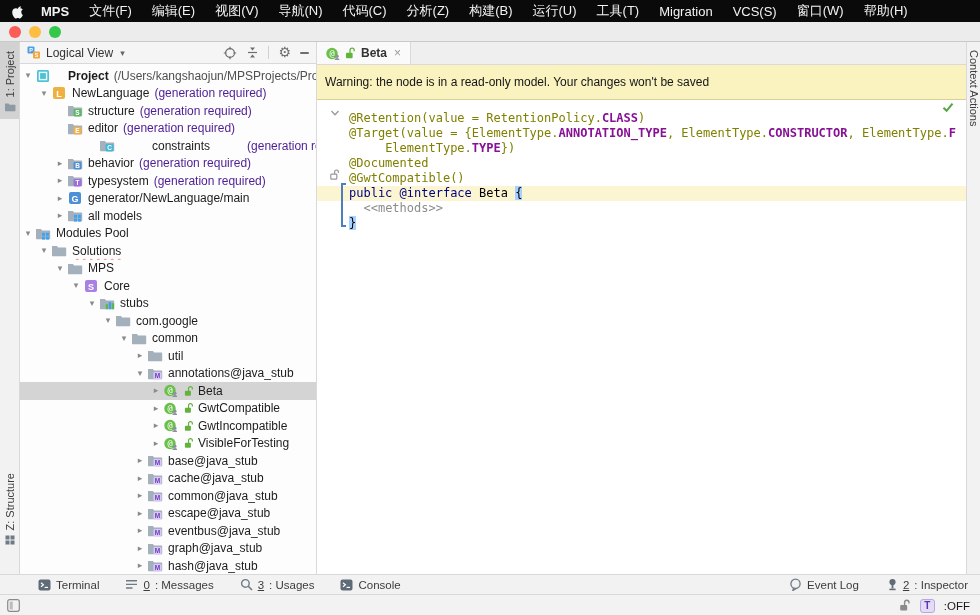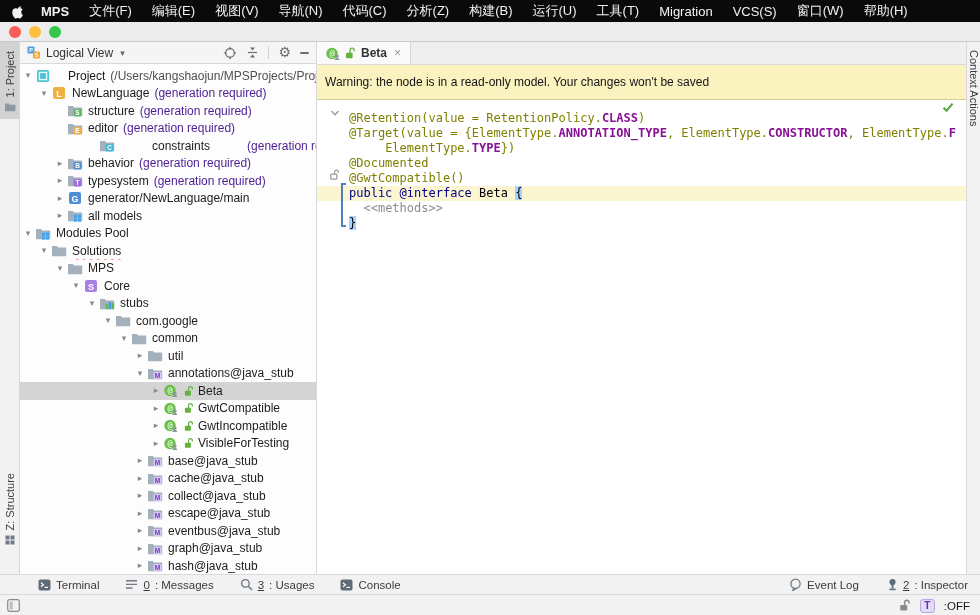--- a/index.html
+++ b/index.html
@@ -40,21 +40,21 @@
   .hdr-actions { margin-left:auto; display:flex; align-items:center; gap:9px; }
   .hdr-sep { width:1px; height:13px; background:#d0d0d0; }
   .gear-glyph { font-size:14px; color:#6e6e6e; line-height:13px; }
   .minus-glyph { width:9px; height:2px; background:#6e6e6e; border-radius:1px; }
 
   .tree { flex:1; overflow:hidden; padding-top:3px; }
   .tree-row { height:17.5px; display:flex; align-items:center; white-space:nowrap; overflow:hidden; color:#1c1c1c; }
   .tree-row.sel { background:#d4d4d4; }
   .arrow { width:12px; flex:none; text-align:center; color:#8a8a8a; font-size:9px; line-height:17px; }
   .ticon { width:17px; height:14px; margin-right:5px; display:inline-flex; align-items:center; justify-content:center; flex:none; }
-  .tlabel.bold { font-weight:normal;padding-left:12px; }
+  .tlabel.bold { font-weight:bold;padding-left:12px; }
   .tlabel.wavy { text-decoration:underline; text-decoration-style:wavy; text-decoration-color:#fa8072; text-decoration-thickness:1px; text-underline-offset:3px; }
   .suffix { color:#4c1d95; margin-left:5px; }
   .suffix.path { color:#4f4f4f; }
 
   
   .editor-col { flex:1; min-width:0; display:flex; flex-direction:column; }
   .tab-bar { height:23px; background:#efefef; border-bottom:1px solid #d9d9d9; display:flex; align-items:stretch; flex:none; }
   .tab { display:flex; align-items:center; gap:5px; padding:0 9px; background:#fafafa; border-right:1px solid #d9d9d9; }
   .tab-title { font-size:12px; font-weight:bold; color:#333; }
   .tab-close { color:#9a9a9a; font-size:12px; margin-left:2px; }
@@ -471,21 +471,21 @@
         </div>
         <div class="tree-row" style="padding-left: 114px;">
           <span class="arrow">▸</span>
           <span class="ticon">
             <svg width="16" height="13" viewBox="0 0 16 13">
               <path d="M1 2 h4.8 l1.4 1.6 H14.6 a.6.6 0 0 1 .6.6 V11.6 a.6.6 0 0 1 -.6.6 H1.6 A.6.6 0 0 1 1 11.6 Z" fill="#a4b1bc"></path>
               <rect x="6.5" y="5" width="8" height="7.5" rx="1.4" fill="#d9c8f6"></rect>
               <text x="10.5" y="11" font-size="6.5" font-weight="bold" fill="#6a3fb8" text-anchor="middle">M</text>
             </svg>
           </span>
-          <span class="tlabel">collect@java_stub</span>
+          <span class="tlabel">common@java_stub</span>
         </div>
         <div class="tree-row" style="padding-left: 114px;">
           <span class="arrow">▸</span>
           <span class="ticon">
             <svg width="16" height="13" viewBox="0 0 16 13">
               <path d="M1 2 h4.8 l1.4 1.6 H14.6 a.6.6 0 0 1 .6.6 V11.6 a.6.6 0 0 1 -.6.6 H1.6 A.6.6 0 0 1 1 11.6 Z" fill="#a4b1bc"></path>
               <rect x="6.5" y="5" width="8" height="7.5" rx="1.4" fill="#d9c8f6"></rect>
               <text x="10.5" y="11" font-size="6.5" font-weight="bold" fill="#6a3fb8" text-anchor="middle">M</text>
             </svg>
           </span>

